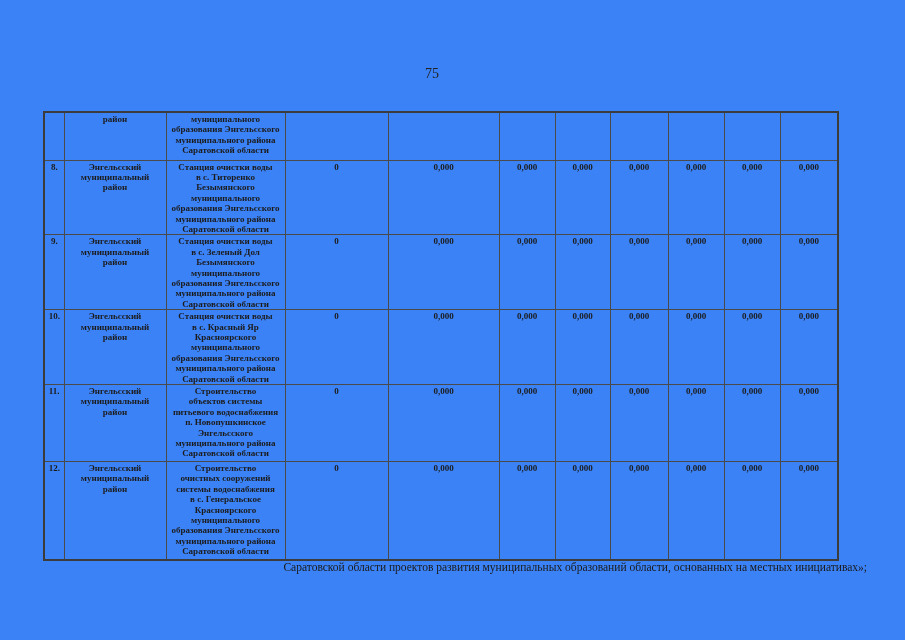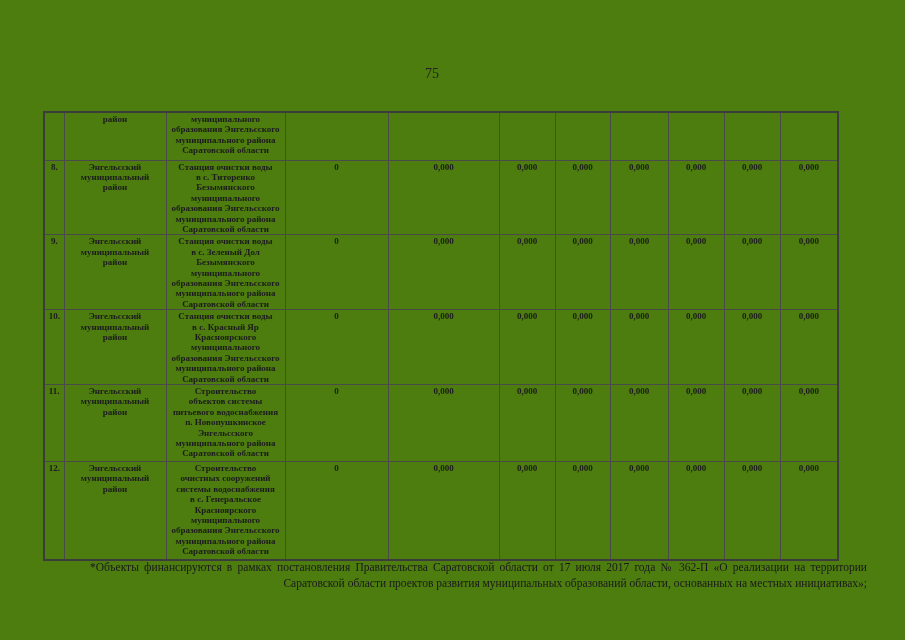--- a/index.html
+++ b/index.html
@@ -9,21 +9,21 @@
     width: 905px;
     height: 640px;
     position: relative;
     font-family: "Liberation Serif", "DejaVu Serif", serif;
     color: #1c1c1c;
     overflow: hidden;
   }
   .page {
     position: absolute;
     inset: 0;
-    background: #4d7c0f;
+    background: #3b82f6;
   }
   .page-number {
     position: absolute;
     top: 66px;
     left: 425px;
     font-size: 14px;
     color: #222;
   }
   table.doc-table {
     position: absolute;
@@ -213,17 +213,16 @@
         <td>0,000</td>
         <td>0,000</td>
         <td>0,000</td>
         <td>0,000</td>
         <td>0,000</td>
       </tr>
     </tbody>
   </table>
 
   <div class="footnote">
-    <div class="fn-line1">*Объекты финансируются в рамках постановления Правительства Саратовской области от 17 июля 2017 года № 362-П «О реализации на территории</div>
     <div class="fn-line2">Саратовской области проектов развития муниципальных образований области, основанных на местных инициативах»;</div>
   </div>
 
 </div>
 
 </body></html>

